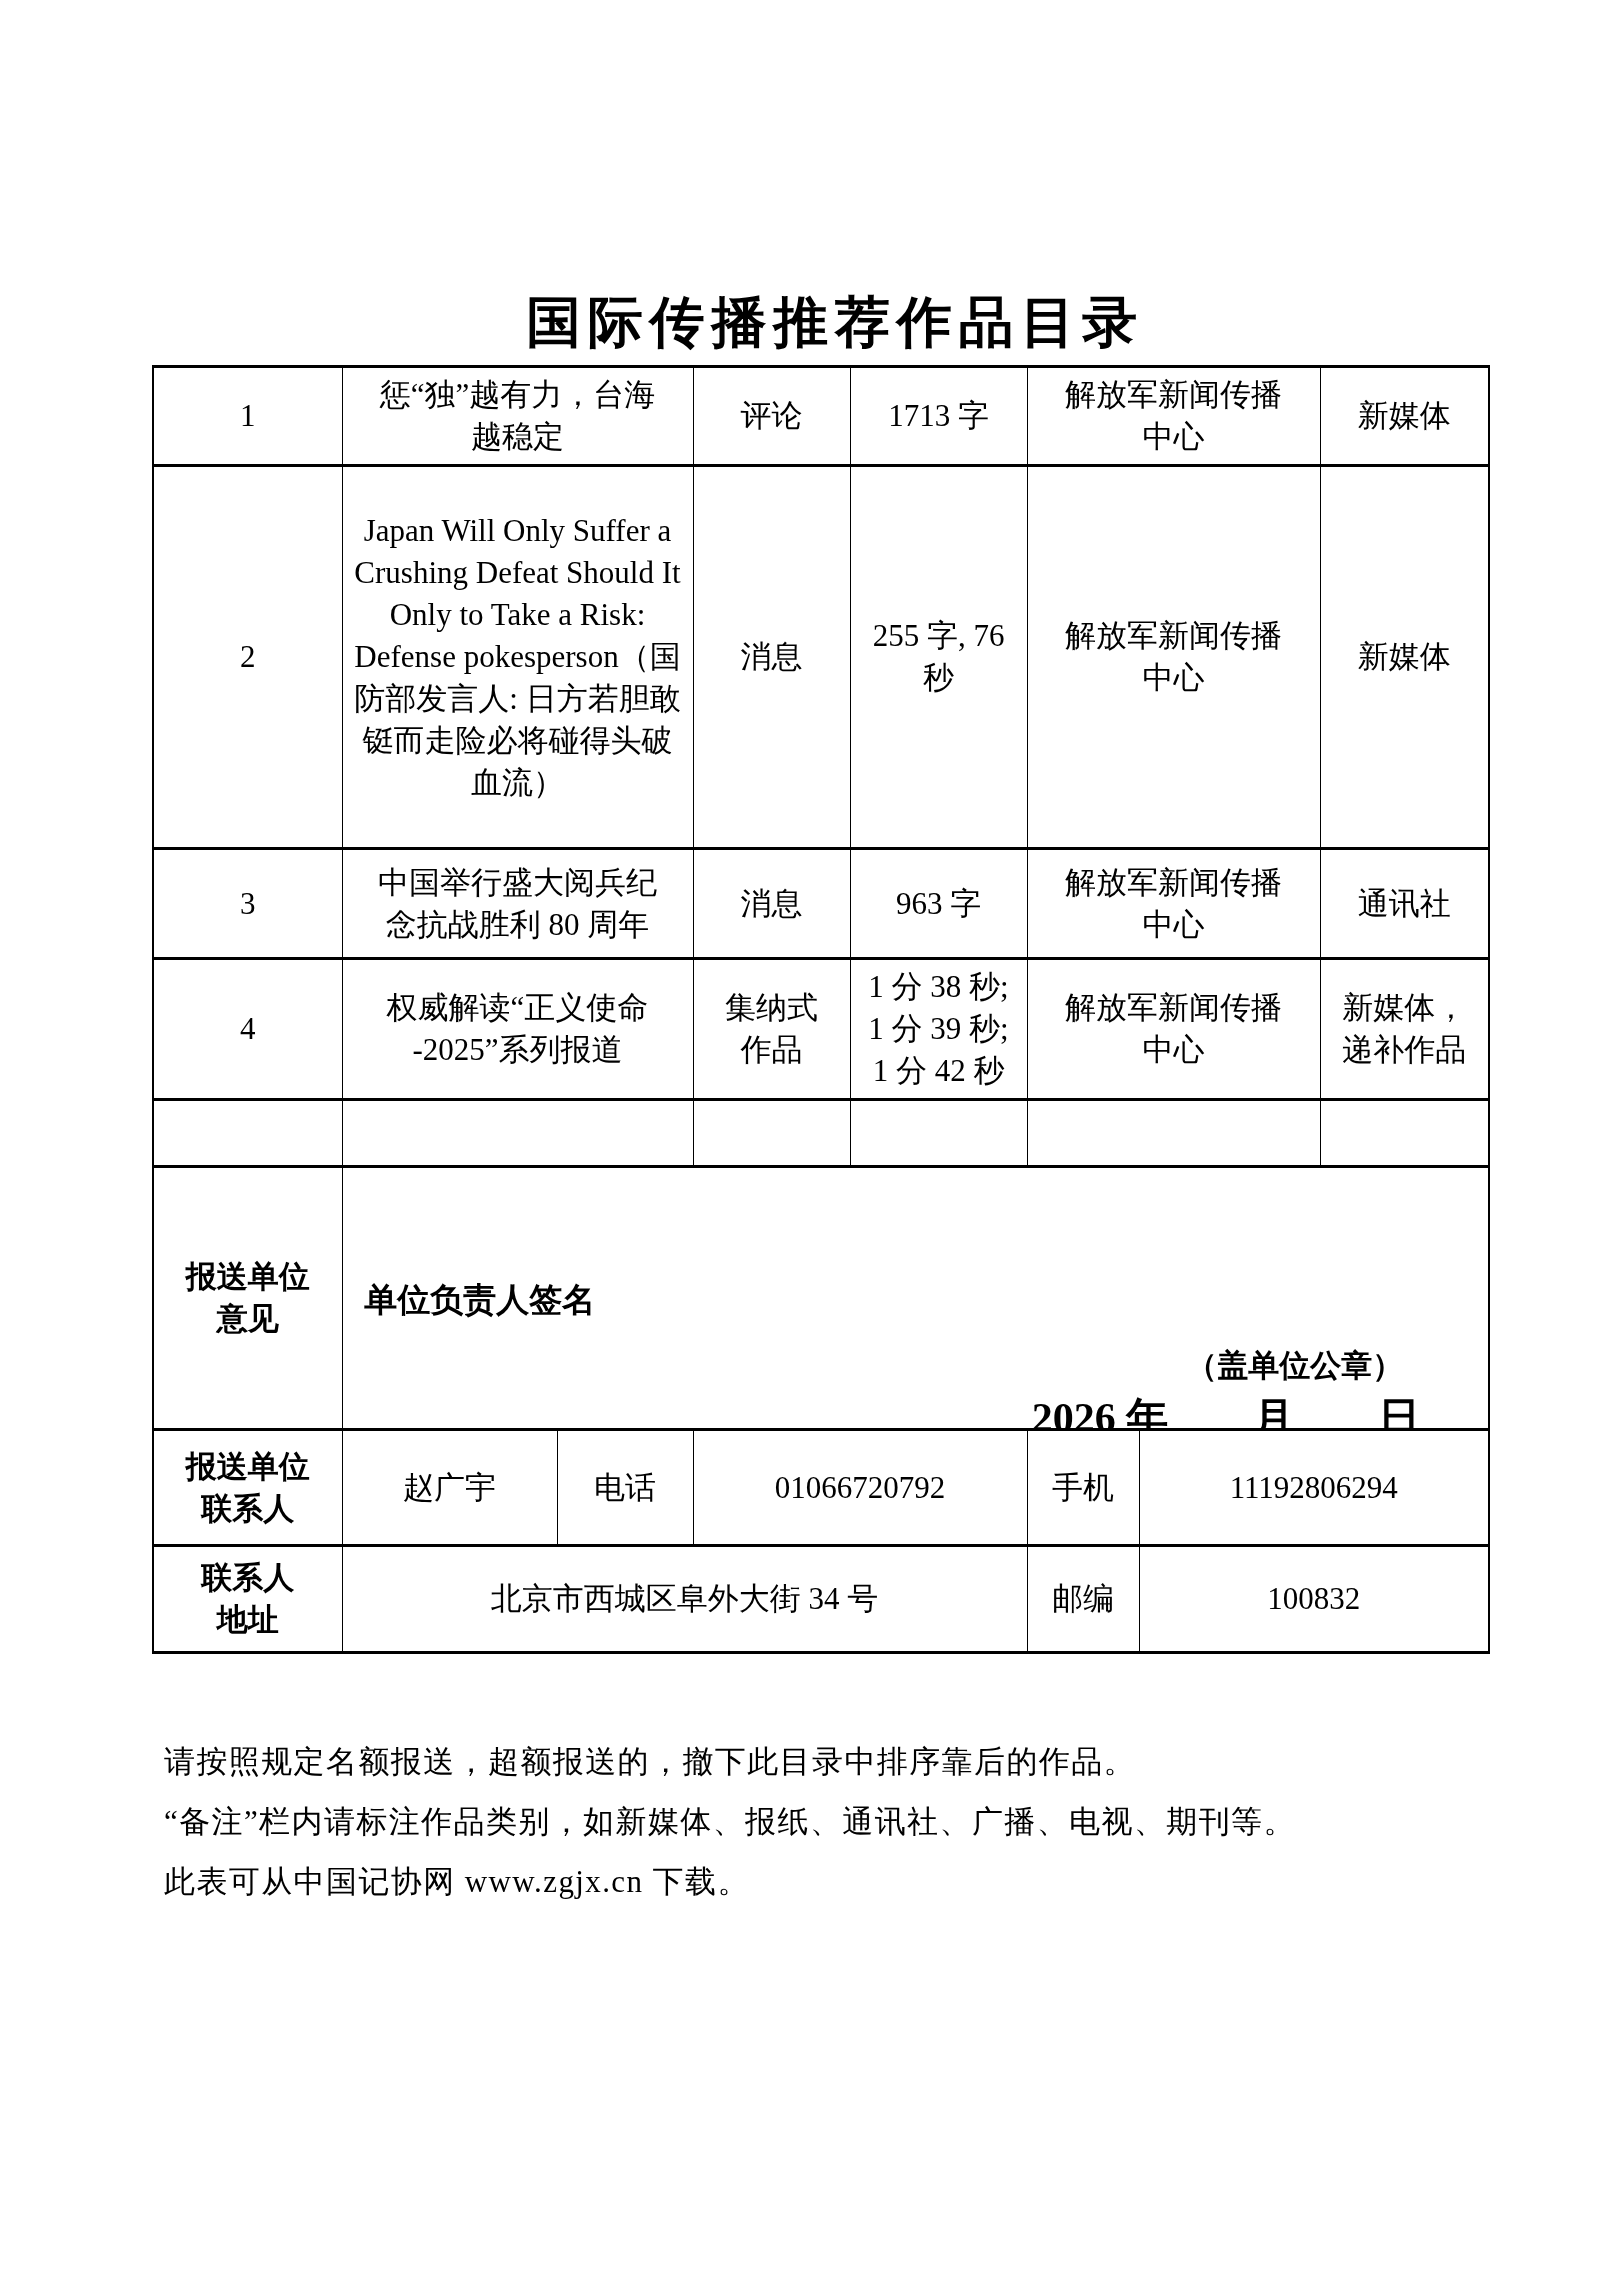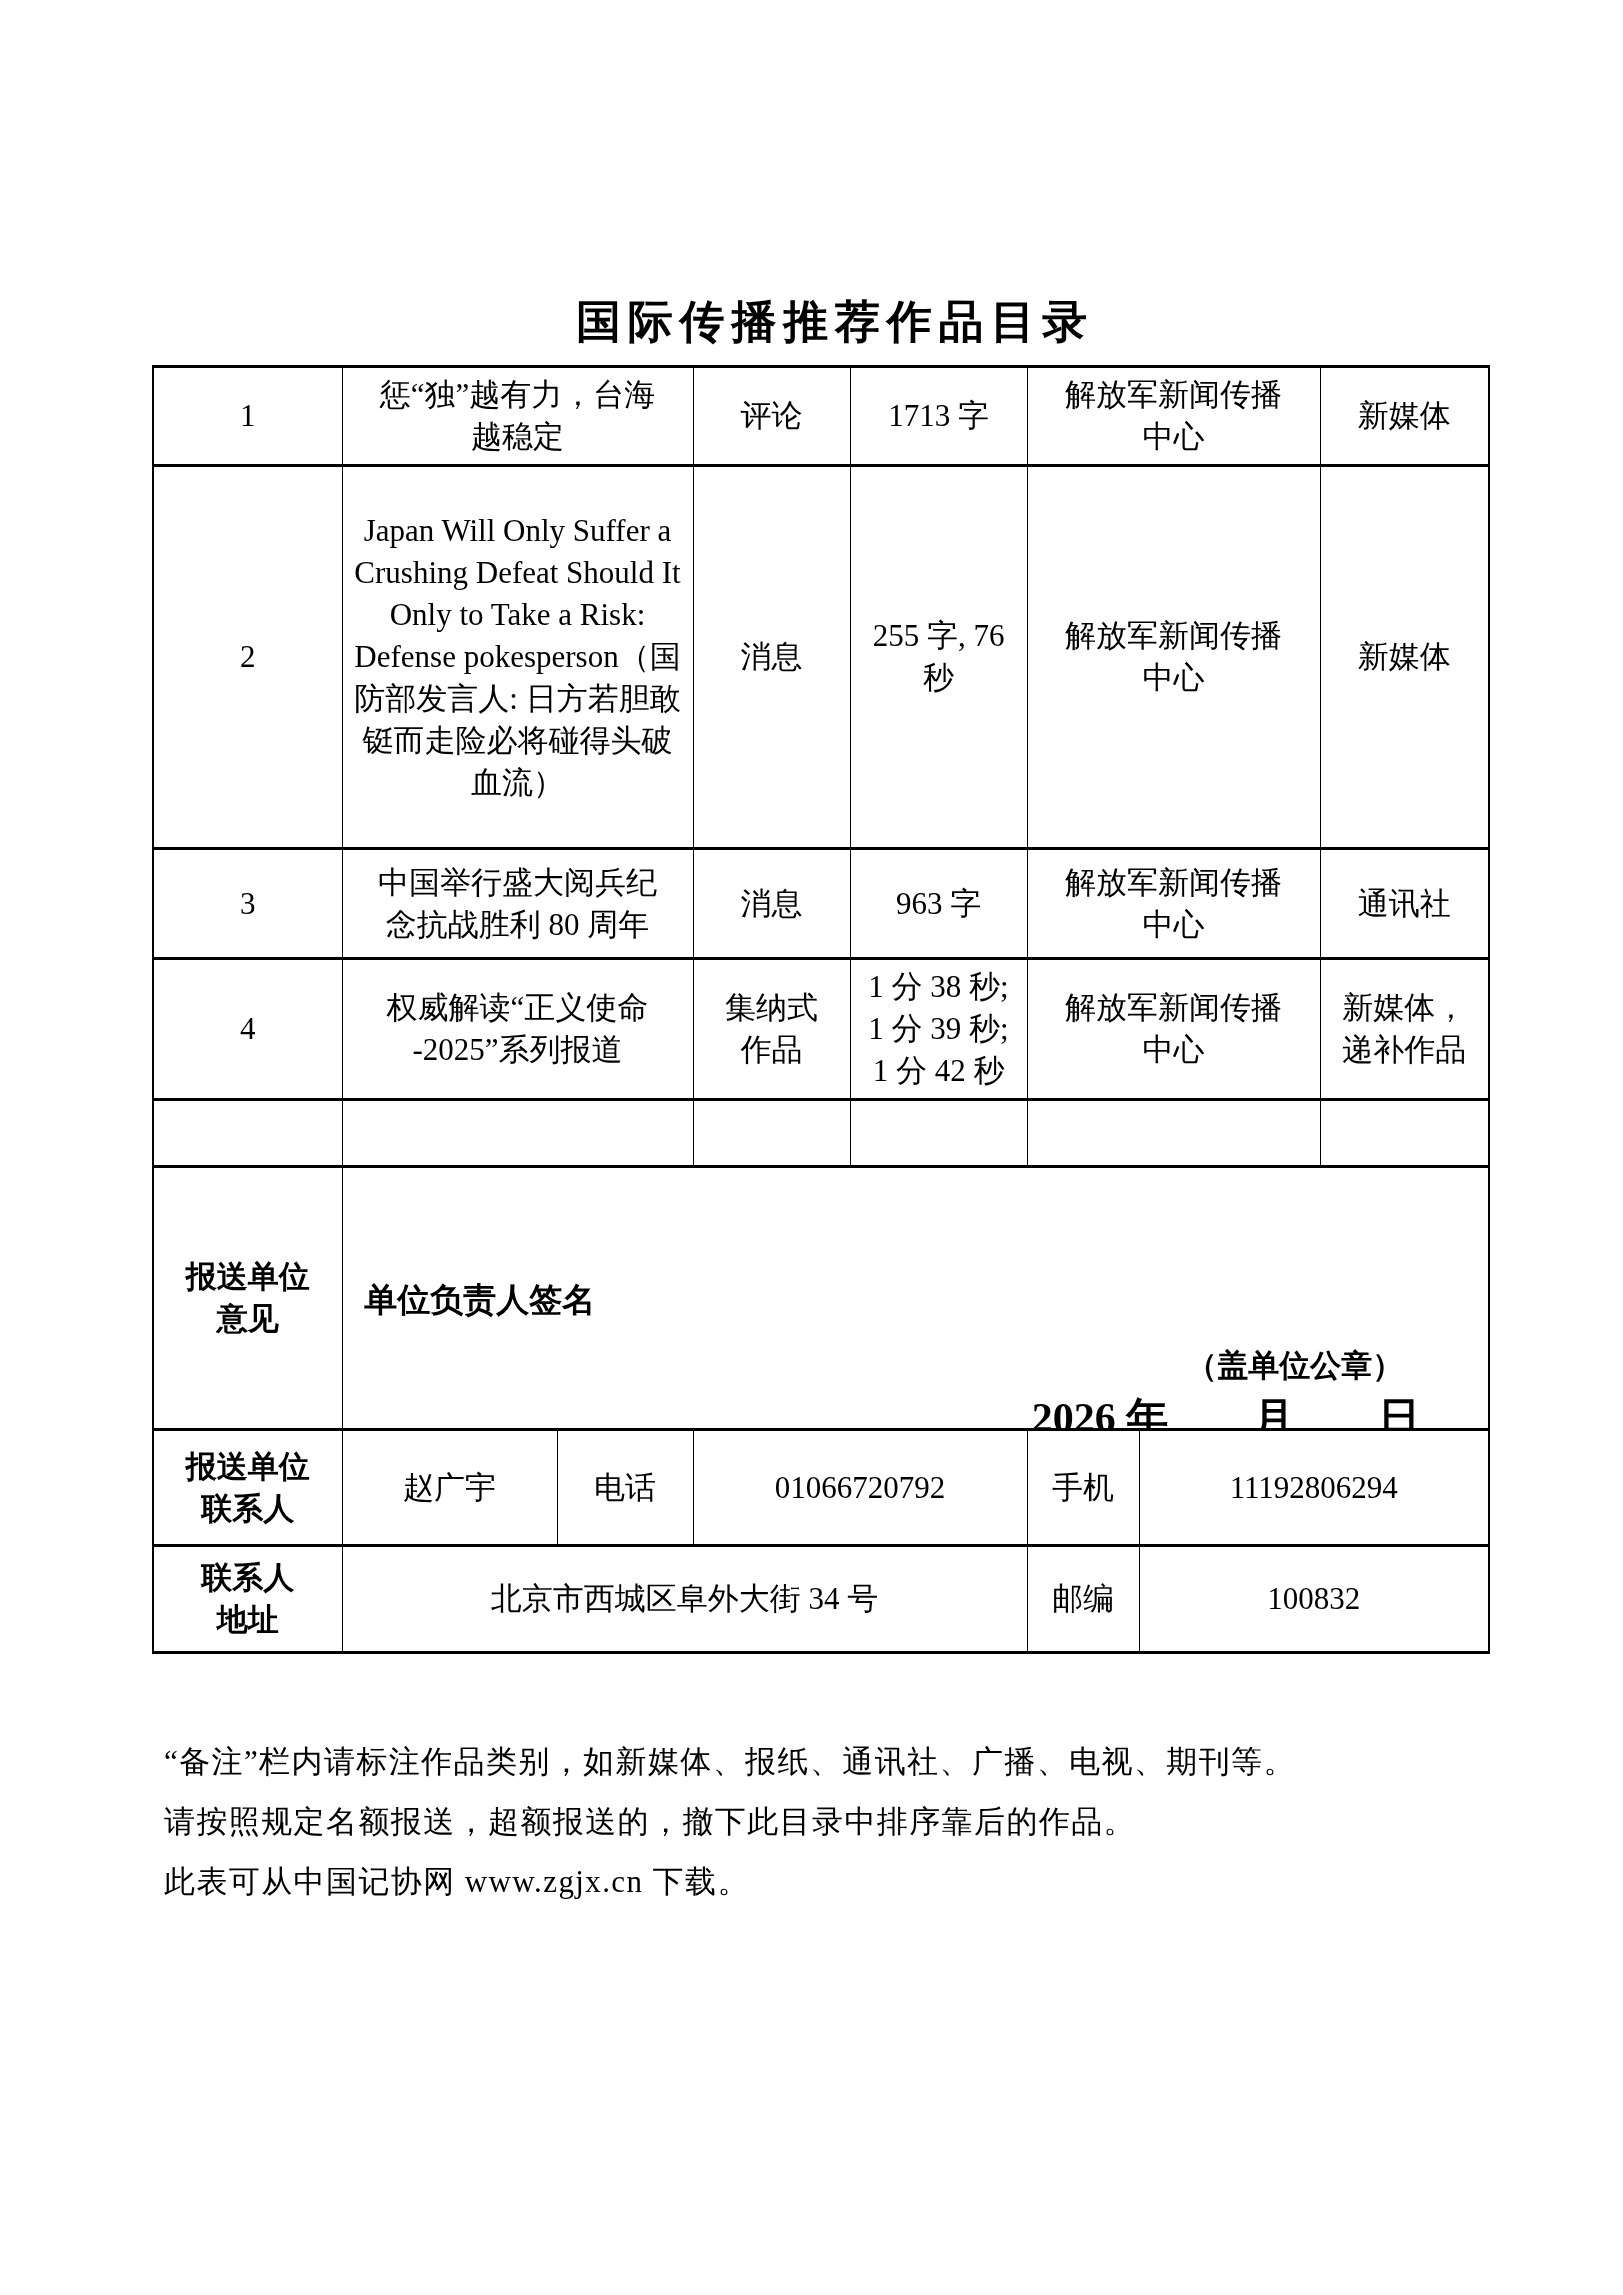--- a/index.html
+++ b/index.html
@@ -10,21 +10,21 @@
     height: 2295px;
     background: #ffffff;
     color: #000000;
     font-family: "Liberation Serif", "DejaVu Serif", serif;
     margin: 0 auto;
     overflow: hidden;
   }
   .doc-title {
     margin-top: 290px;
     text-align: center;
-    font-size: 45px;
+    font-size: 55px;
     font-weight: 900;
     letter-spacing: 6.8px;
     line-height: 65px;
     font-family: "Liberation Serif", "DejaVu Serif", serif;
     margin-left: 47px;
   }
   table.main {
     position: absolute;
     left: 152px;
     top: 365px;
@@ -223,19 +223,19 @@
       <td class="row-label">联系人
 地址</td>
       <td colspan="4">北京市西城区阜外大街 34 号</td>
       <td class="field-label">邮编</td>
       <td colspan="2">100832</td>
     </tr>
   </tbody>
     </table>
 
   <div class="footer-notes">
+    <p>请按照规定名额报送，超额报送的，撤下此目录中排序靠后的作品。</p>
     <p>“备注”栏内请标注作品类别，如新媒体、报纸、通讯社、广播、电视、期刊等。</p>
-    <p>请按照规定名额报送，超额报送的，撤下此目录中排序靠后的作品。</p>
     <p>此表可从中国记协网 www.zgjx.cn 下载。</p>
   </div>
 
 </div>
 
 
 </body></html>

